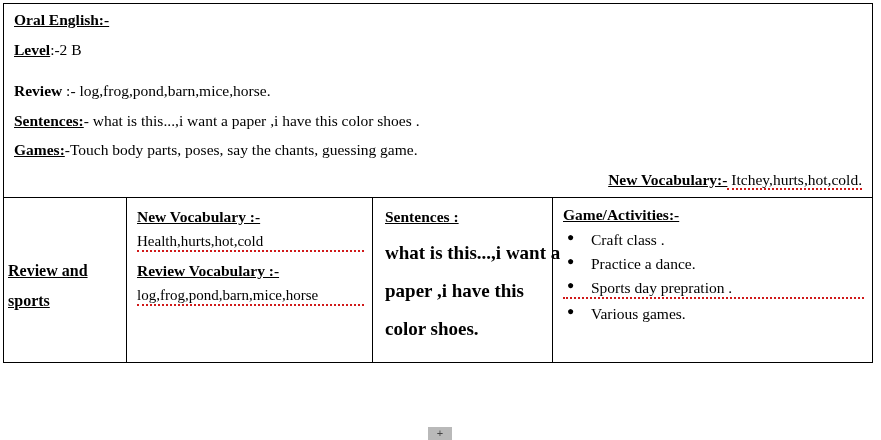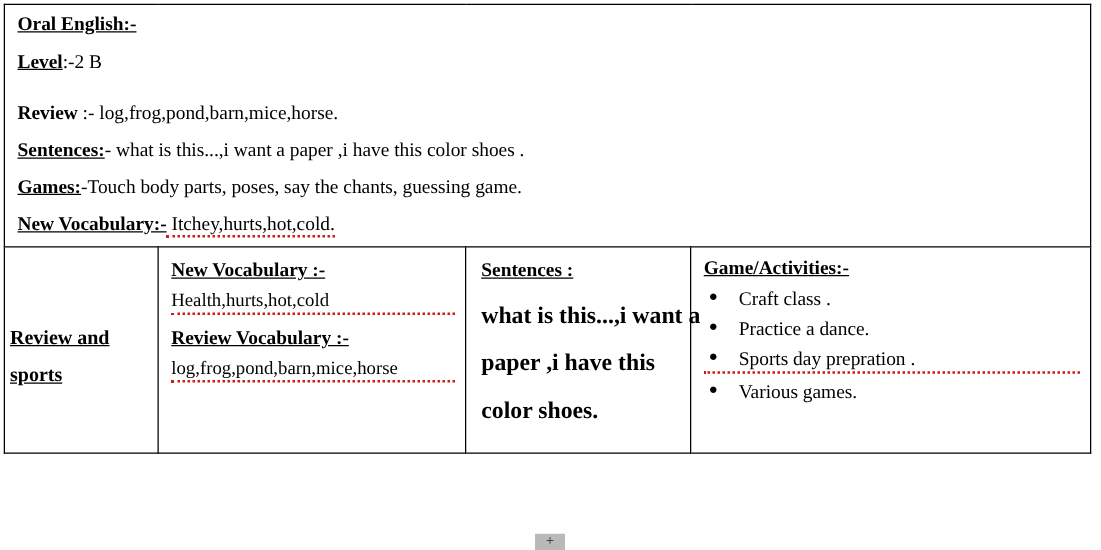--- a/index.html
+++ b/index.html
@@ -35,21 +35,21 @@
   }
   .cell-pad {
     padding: 8px 10px 10px 10px;
   }
   .line {
     font-size: 15.5px;
     line-height: 1.0;
     margin: 0 0 14px 0;
     white-space: nowrap;
   }
-  .line:last-child { margin-bottom: 0; }
+  .line:last-child { margin-bottom: 0; text-align: right; }
   .lbl {
     font-weight: bold;
     text-decoration: underline;
   }
   .lbl-nou {
     font-weight: bold;
   }
   .sp-top { margin-top: 26px; }
   .spell {
     border-bottom: 2px dotted #d01919;

